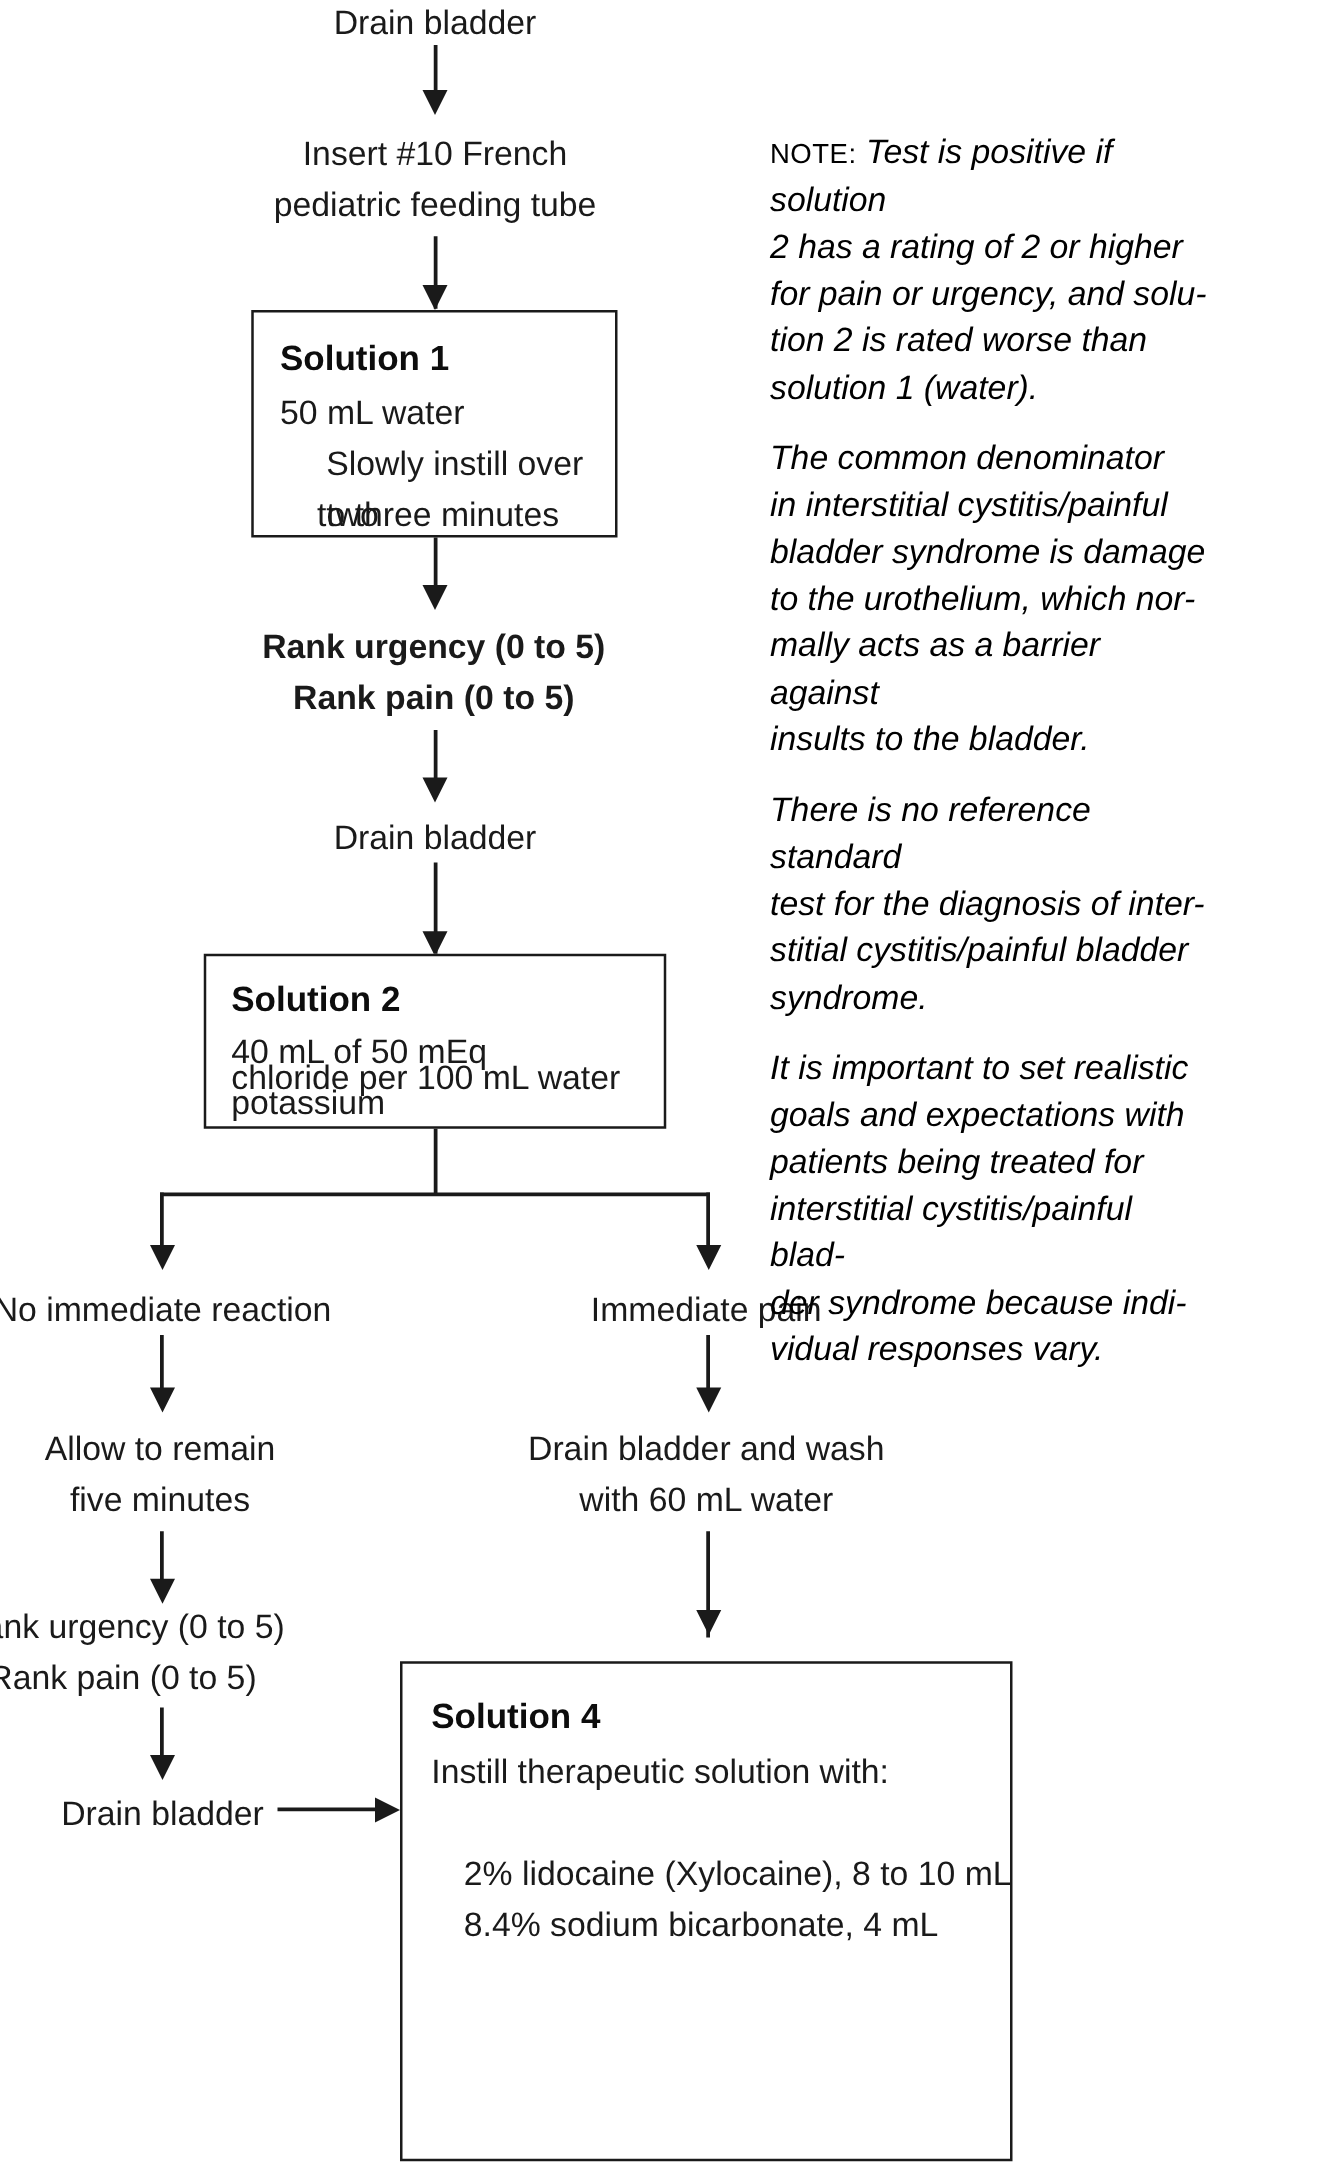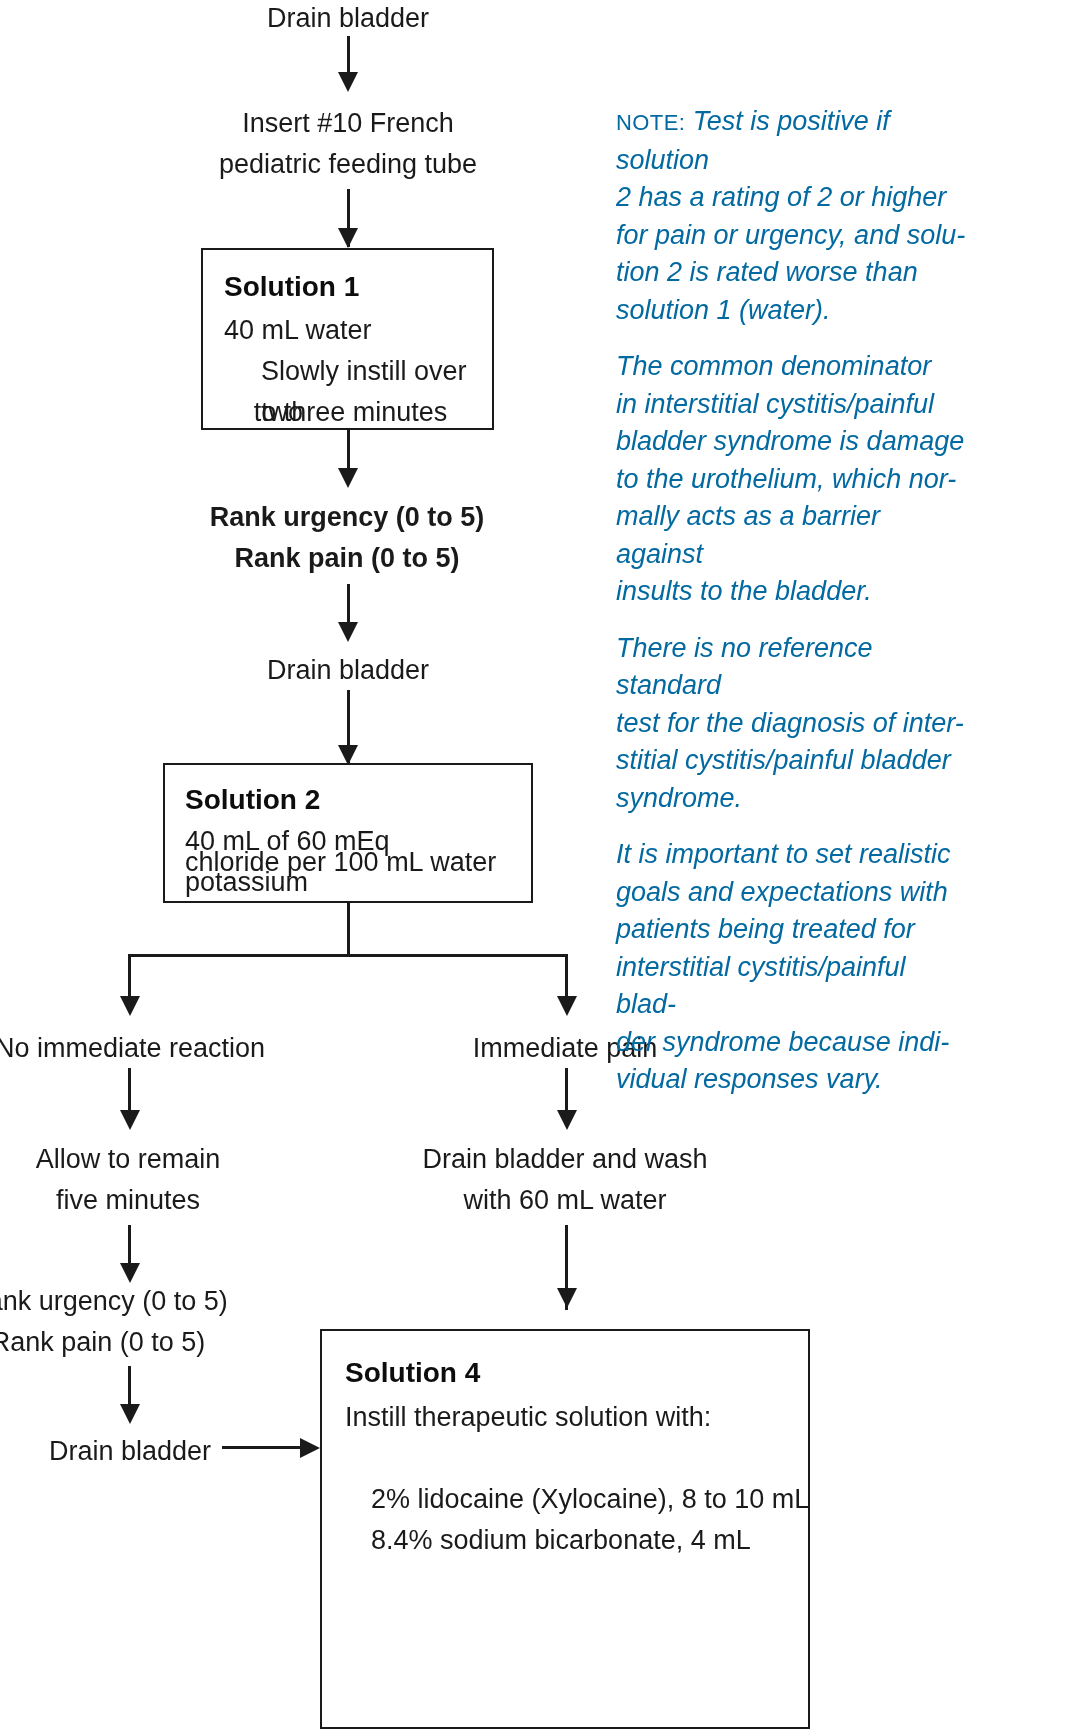--- a/index.html
+++ b/index.html
@@ -77,21 +77,21 @@
   #note-col {
     position: absolute;
     left: 616px;
     top: 103px;
     width: 356px;
   }
   .note-p {
     font-size: 27px;
     line-height: 37.5px;
     font-style: italic;
-    color: #0369a1;
+    color: #000000;
     margin: 0 0 19px 0;
     white-space: pre-line;
   }
   .note-label {
     font-style: normal;
     font-size: 22px;
     letter-spacing: 0.4px;
   }
   .indent1 { padding-left: 26px; }
 </style>
@@ -109,21 +109,21 @@
 pediatric feeding tube</div>
 
   <div class="vline" style="left:346.5px; top:189px; height:58px;"></div>
   <div class="arrowhead-down" style="left:338px; top:228px;"></div>
 
   <div class="box" style="left:201px; top:248px; width:293px; height:182px;">
     <div class="box-inner" style="left:21px; top:18px; width:255px; text-align:left;">
       <div class="box-title">Solution 1</div>
     </div>
     <div class="box-inner" style="left:21px; top:60px; width:255px; text-align:left;">
-      <div class="box-line">40 mL water</div>
+      <div class="box-line">50 mL water</div>
     </div>
     <div class="box-inner" style="left:21px; top:101px; width:253px; text-align:left;margin-left:37px;">
       <div class="box-line">Slowly instill over two</div>
     </div>
     <div class="box-inner" style="left:21px; top:142px; width:253px; text-align:center;">
       <div class="box-line">to three minutes</div>
     </div>
   </div>
 
   <div class="vline" style="left:346.5px; top:430px; height:52px;"></div>
@@ -138,21 +138,21 @@
   <div class="node" style="left:188px; top:650px; width:320px;">Drain bladder</div>
 
   <div class="vline" style="left:346.5px; top:690px; height:75px;"></div>
   <div class="arrowhead-down" style="left:338px; top:745px;"></div>
 
   <div class="box" style="left:163px; top:763px; width:370px; height:140px;">
     <div class="box-inner" style="left:20px; top:16px; width:330px; text-align:left;">
       <div class="box-title">Solution 2</div>
     </div>
     <div class="box-inner" style="left:20px; top:56px; width:332px; text-align:left;">
-      <div class="box-line">40 mL of 60 mEq potassium</div>
+      <div class="box-line">40 mL of 50 mEq potassium</div>
     </div>
     <div class="box-inner" style="left:20px; top:77px; width:332px; text-align:left;">
       <div class="box-line">chloride per 100 mL water</div>
     </div>
   </div>
 
   <div class="vline" style="left:346.5px; top:903px; height:53px;"></div>
   <div class="hline" style="left:128px; top:954px; width:440px;"></div>
   <div class="vline" style="left:128px; top:954px; height:56px;"></div>
   <div class="arrowhead-down" style="left:119.5px; top:996px;"></div>

